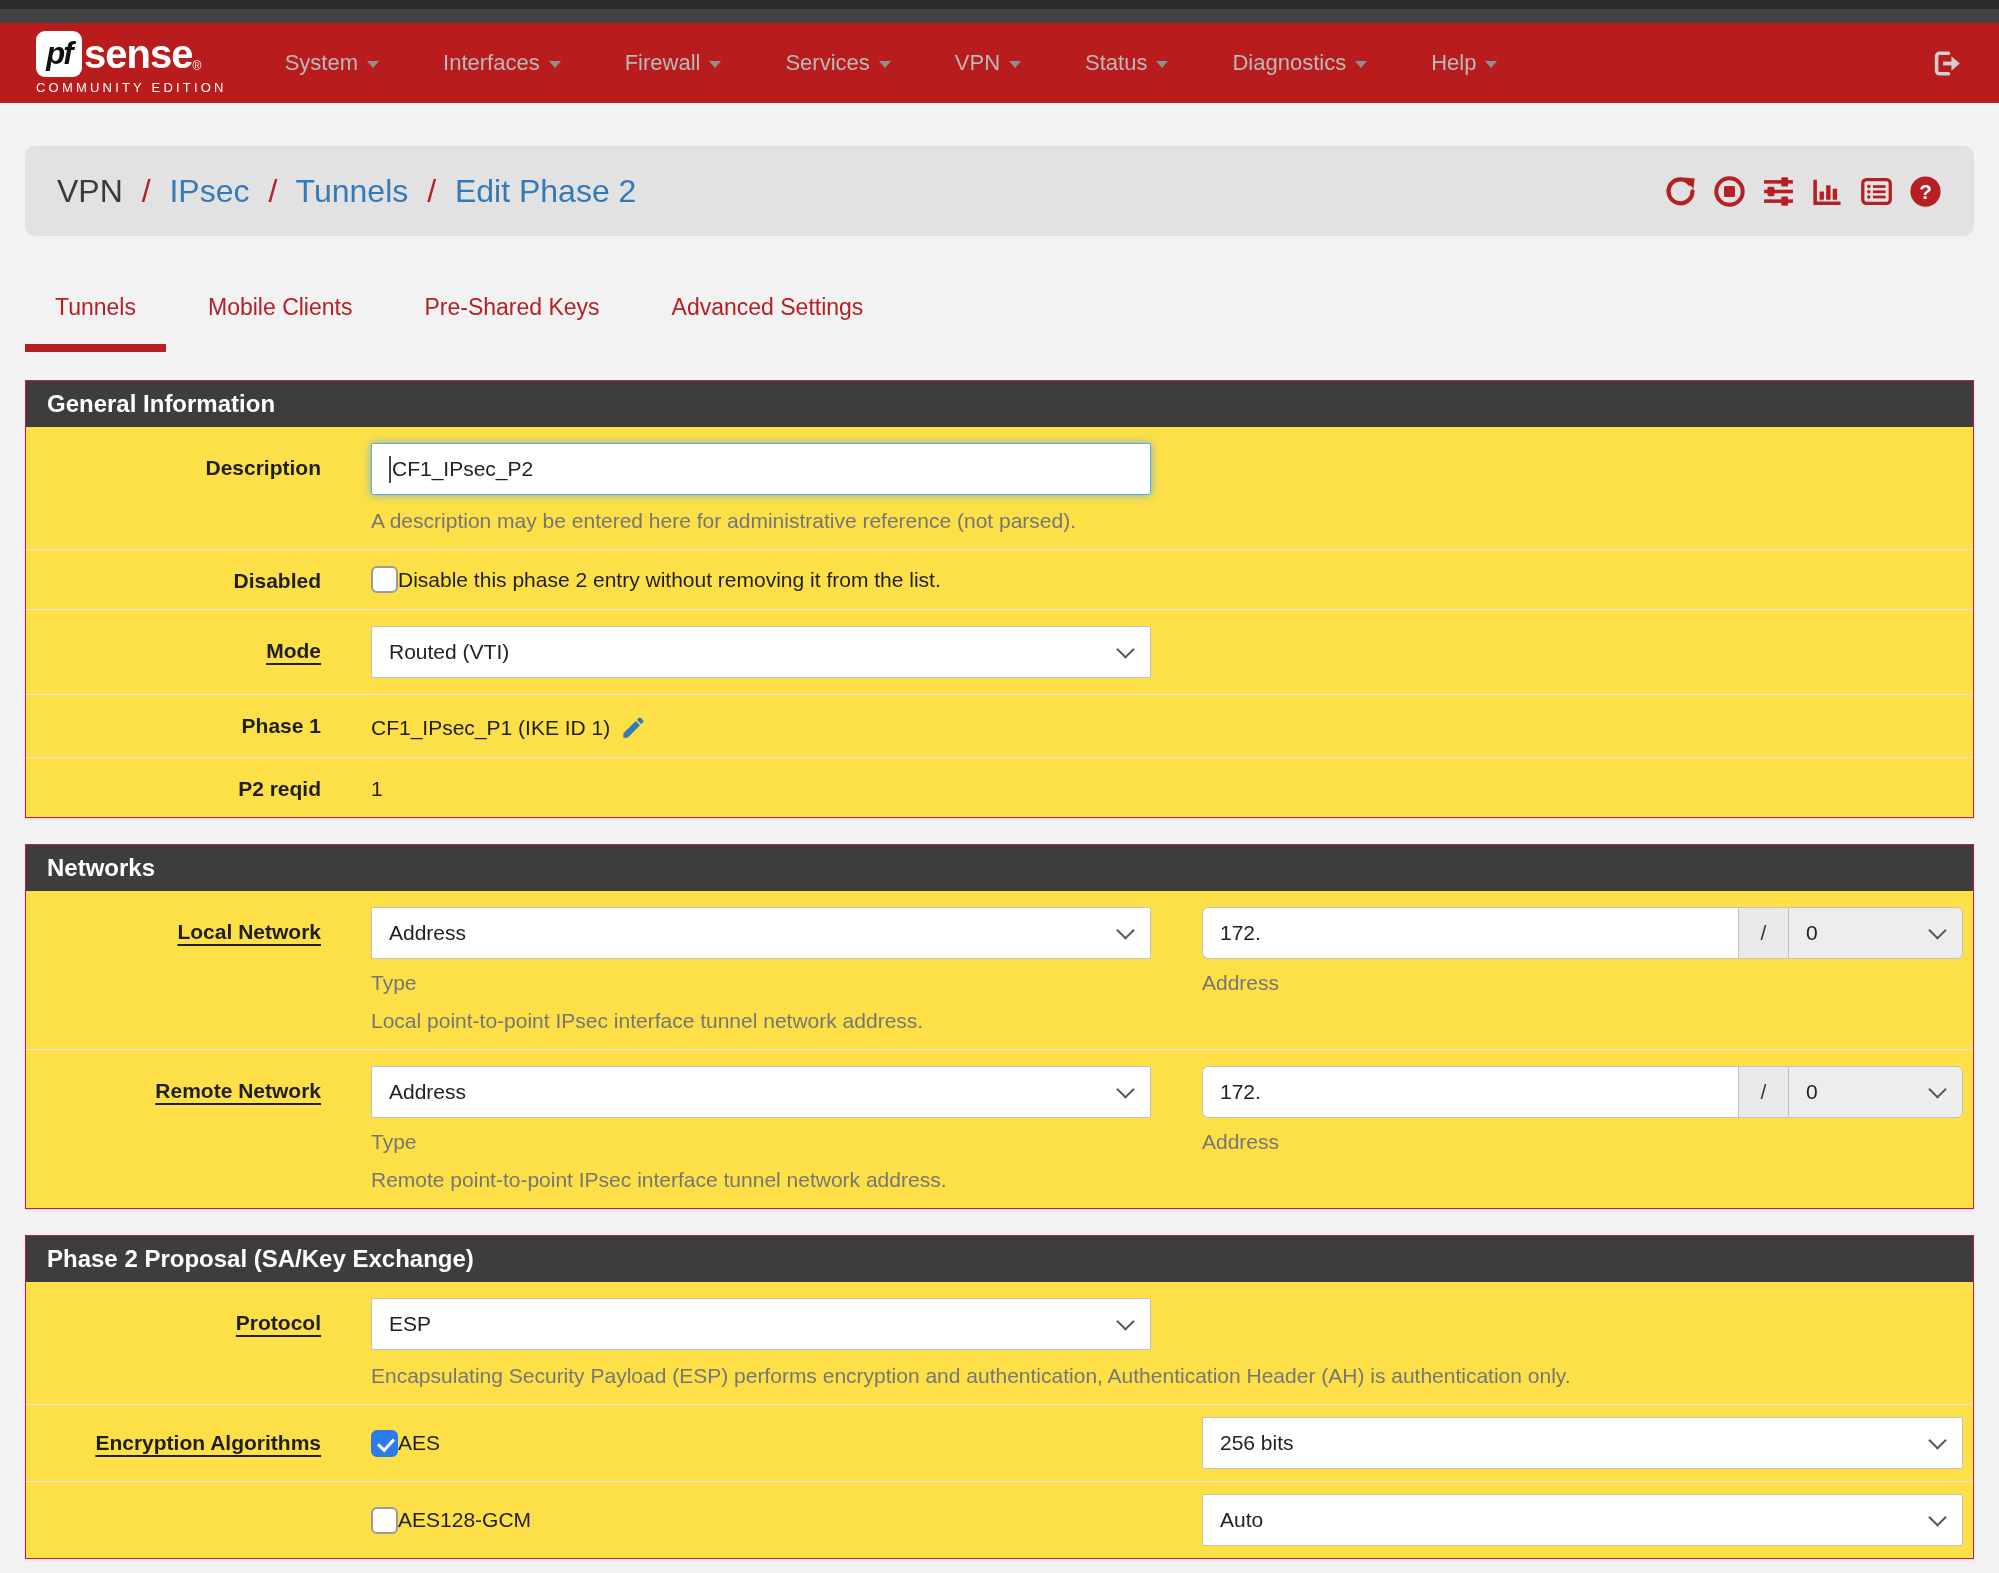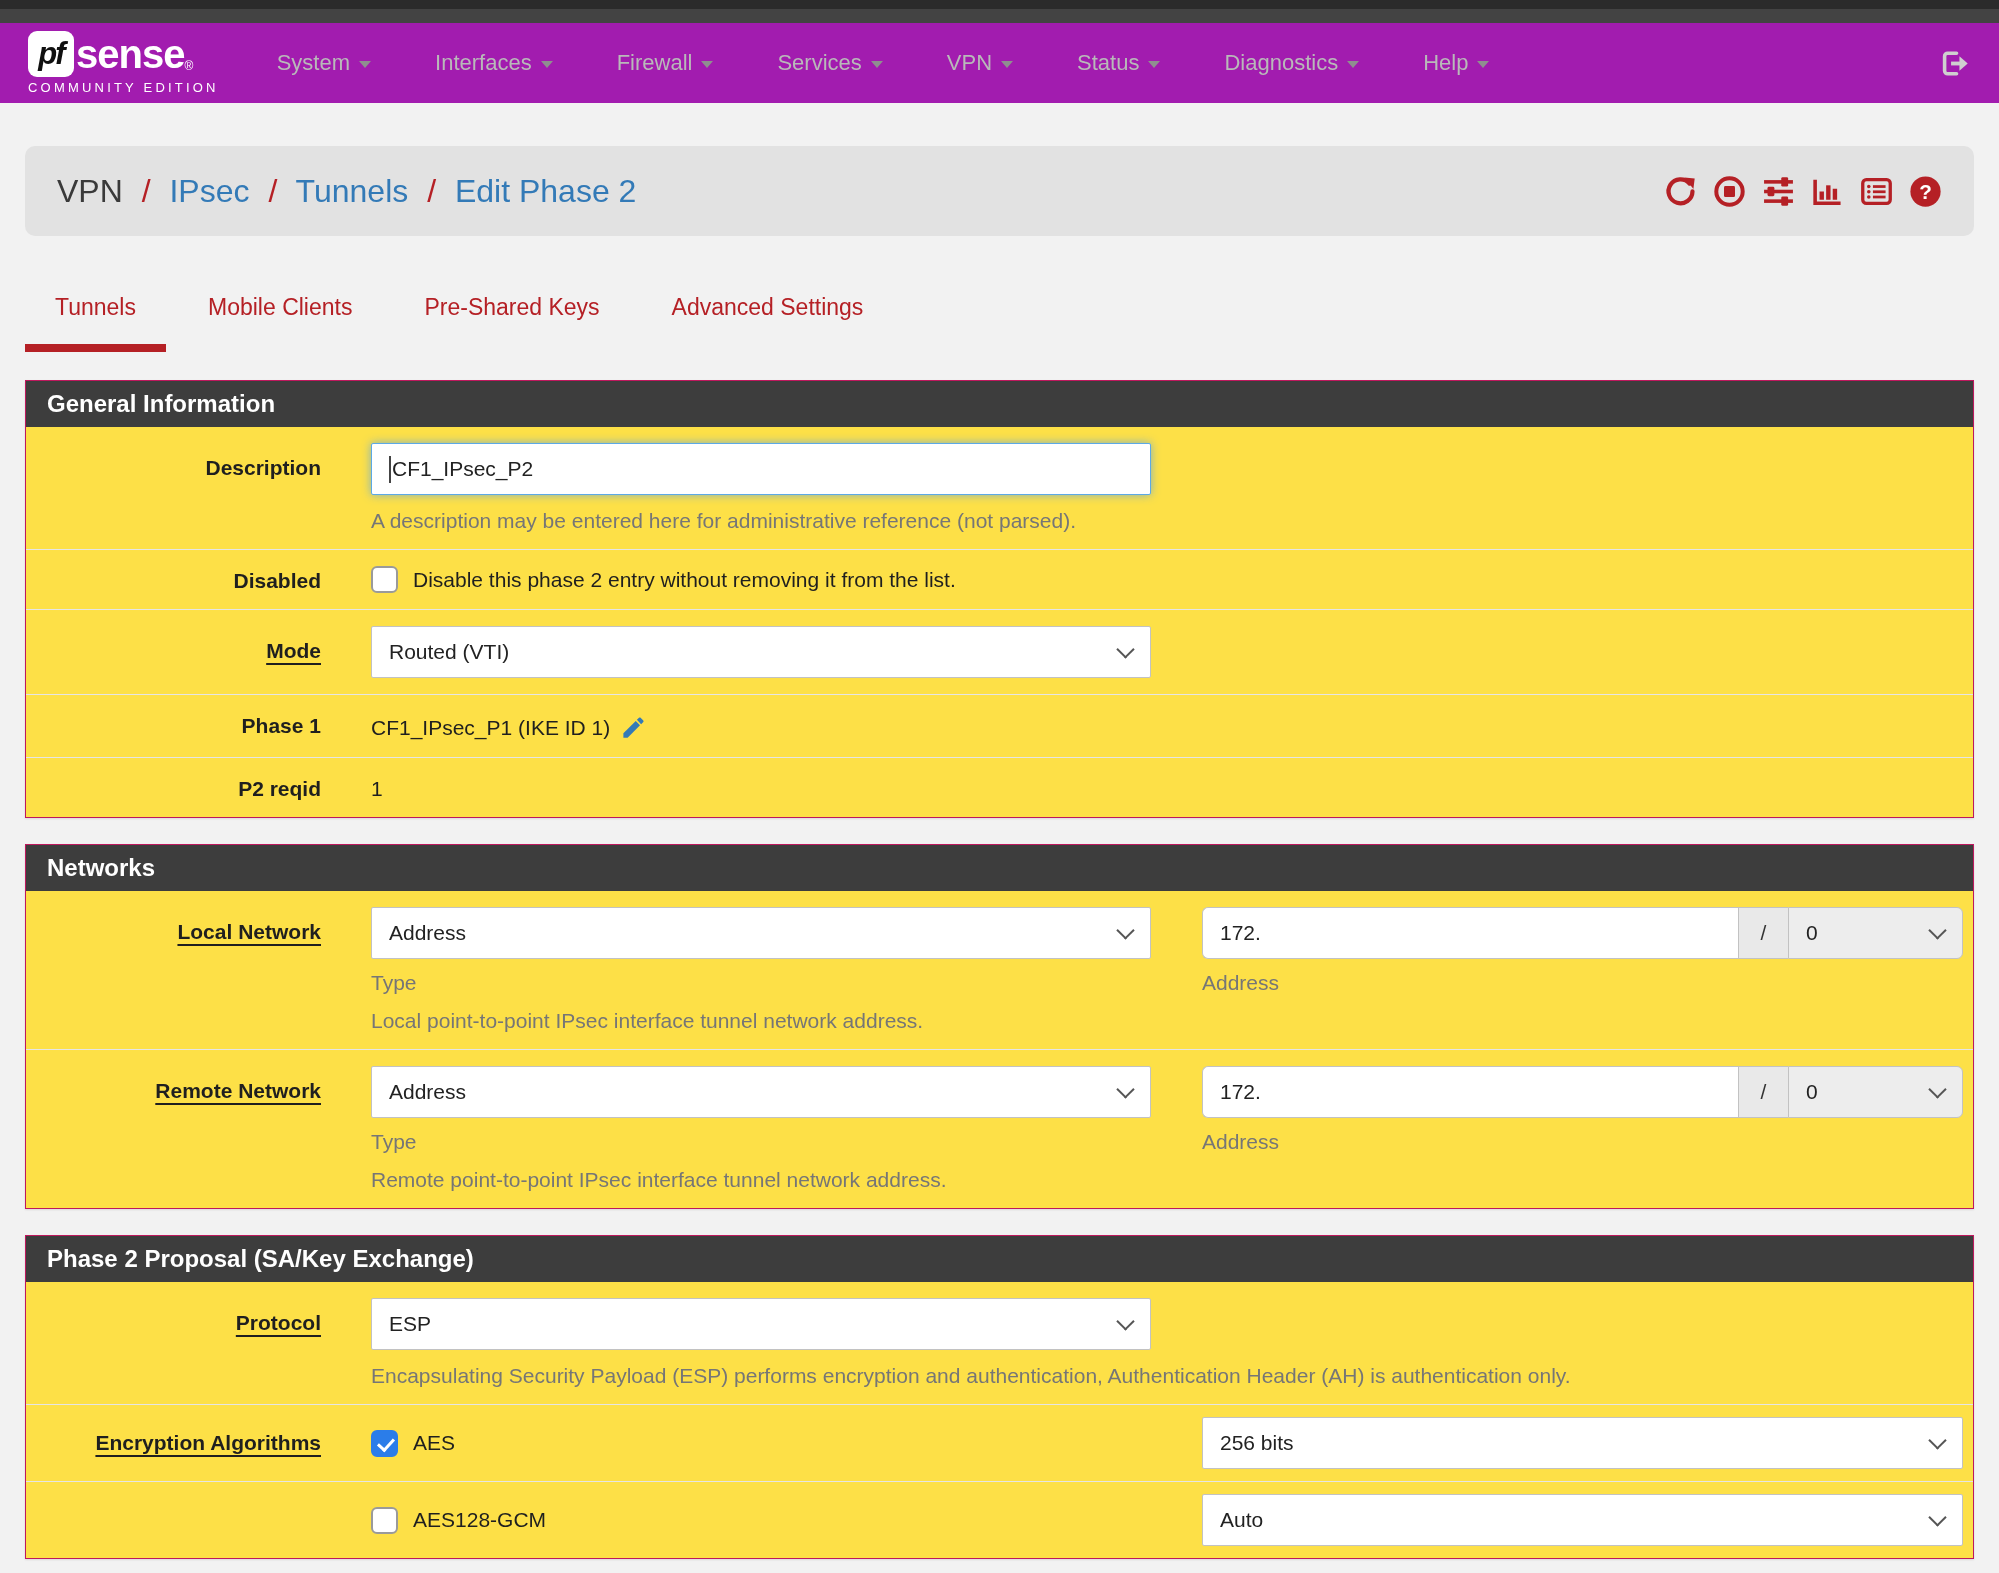--- a/index.html
+++ b/index.html
@@ -4,21 +4,21 @@
 <style>
   * { margin:0; padding:0; box-sizing:border-box; }
   html,body { width:1999px; height:1573px; overflow:hidden; }
   body { font-family:"Liberation Sans","DejaVu Sans",sans-serif; background:#f2f2f2; color:#1f1f1f; }
 
   
   .strip1 { height:9px;  background:#2b2b2b; }
   .strip2 { height:14px; background:#434343; }
 
   
-  .navbar { height:80px; background:#a21caf; display:flex; align-items:center; padding:0 28px; }
+  .navbar { height:80px; background:#b91c1c; display:flex; align-items:center; padding:0 36px; }
   .brand { display:flex; flex-direction:column; margin-right:58px; }
   .brand-row { display:flex; align-items:center; }
   .pf-box { width:46px; height:46px; background:#ffffff; border-radius:9px; display:flex; align-items:center; justify-content:center;
             font-weight:bold; font-style:italic; font-size:31px; color:#101010; letter-spacing:-2px; }
   .brand-sense { color:#ffffff; font-weight:bold; font-size:40px; letter-spacing:-1px; margin-left:2px; }
   .brand-reg { color:#ffffff; font-size:12px; align-self:flex-end; margin-bottom:4px; }
   .brand-edition { color:#ffffff; font-size:13px; font-weight:normal; letter-spacing:3.2px; margin-top:3px; }
   .nav-items { display:flex; align-items:center; gap:64px; }
   .nav-item { color:#b9b9b9; font-size:22px; display:flex; align-items:center; gap:9px; cursor:pointer; }
   .caret { width:0; height:0; border-left:6px solid transparent; border-right:6px solid transparent; border-top:7px solid #8f8f8f; margin-top:3px; }
@@ -72,21 +72,21 @@
   .grp .sel { width:175px; flex:0 0 175px; border-radius:0 6px 6px 0; background:#ededed; }
 
   .help { margin-top:12px; color:#767676; font-size:21px; }
   .desc { margin-top:14px; color:#767676; font-size:21px; }
 
   .cbrow { display:flex; align-items:center; }
   .cb { width:27px; height:27px; border:2px solid #9a9a9a; border-radius:6px; background:#fff; position:relative; cursor:pointer; flex:0 0 27px; }
   .cb.checked { background:#2b7de9; border-color:#2b7de9; }
   .cb.checked::after { content:""; position:absolute; left:8px; top:3px; width:7px; height:13px;
                        border-right:3px solid #fff; border-bottom:3px solid #fff; transform:rotate(42deg); }
-  .cb-label { margin-left:15px; font-size:21px; color:#1f1f1f; }
+  .cb-label { font-size:21px; color:#1f1f1f; }
 
   .static-val { font-size:21px; color:#1f1f1f; padding-top:3px; display:flex; align-items:center; gap:10px; }
   .pencil { width:27px; height:27px; cursor:pointer; }
 
   .enc-row { padding:12px 10px 12px 0; }
   .enc-row .cols { align-items:center; }
   .enc-row .flabel { padding-top:0; align-self:center; }
 </style>
 </head>
 <body>

